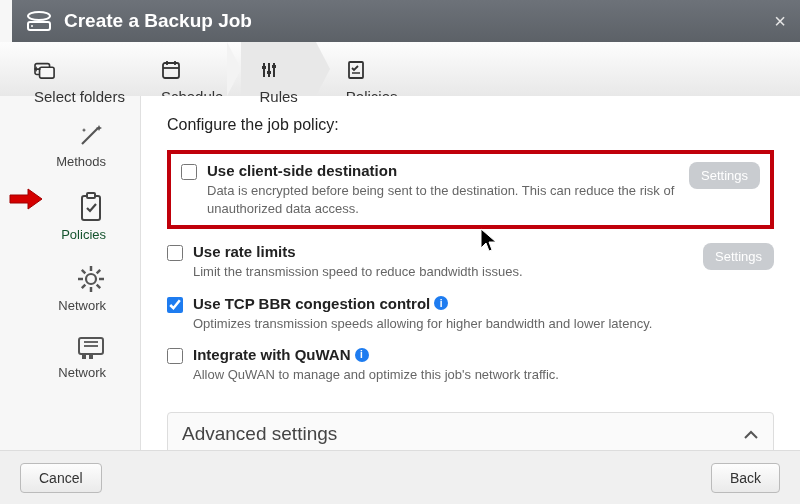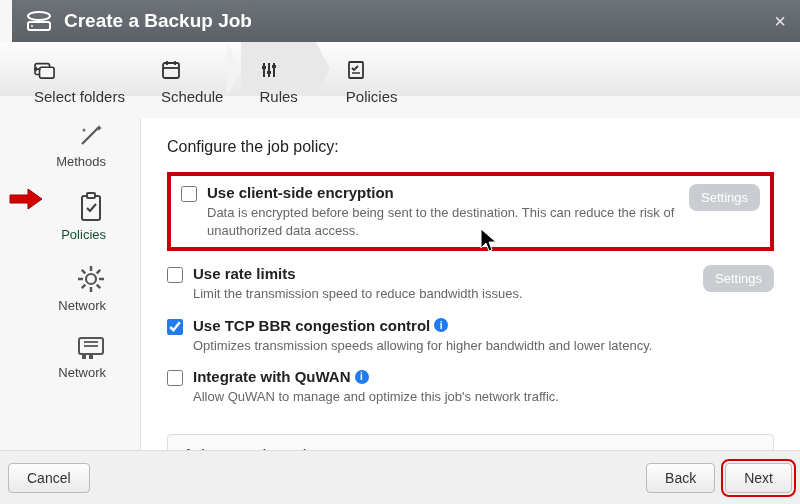--- a/index.html
+++ b/index.html
@@ -30,41 +30,41 @@
   }
 
   
   .body { flex: 1; display: flex; min-height: 0; }
   .sidebar { width: 140px; display: flex; flex-direction: column; align-items: center; padding-top: 18px; gap: 6px; position: relative; }
   .side-item { width: 80px; display: flex; flex-direction: column; align-items: flex-end; gap: 4px; padding: 8px 4px; border-radius: 6px; color: #444; font-size: 13px; cursor: pointer; }
   .side-item.selected { color: #14532d; }
   .side-item svg { display: block; }
   .side-arrow { position: absolute; left: 8px; top: 92px; }
 
-  .content { flex: 1; background: #fff; border-left: 1px solid #e0e0e0; padding: 20px 26px 0 26px; overflow: hidden; display: flex; flex-direction: column; min-height: 0; margin-top: 22px; }
+  .content { flex: 1; background: #fff; border-left: 1px solid #e0e0e0; padding: 20px 26px 0 26px; overflow: hidden; display: flex; flex-direction: column; min-height: 0; }
   .content h3 { font-size: 16px; font-weight: normal; color: #222; margin-bottom: 16px; }
 
   .policy-list { display: flex; flex-direction: column; gap: 14px; }
   .policy-row { display: flex; align-items: flex-start; }
   .policy-row input[type=checkbox] { width: 16px; height: 16px; margin-top: 2px; margin-right: 10px; accent-color: #1e7cf0; flex-shrink:0; }
   .policy-row .txt { flex: 1; }
   .policy-row .lbl { font-size: 15px; font-weight: bold; color: #222; display: inline-flex; align-items: center; gap: 4px; }
   .policy-row .desc { font-size: 13px; color: #666; margin-top: 2px; line-height: 1.35; }
   .policy-row .settings-btn { background: #c9ccd0; color: #fff; border: none; border-radius: 8px; padding: 6px 12px; font-size: 13px; margin-left: 10px; cursor: default; }
   .info-icon { display:inline-flex; width:14px; height:14px; border-radius:50%; background:#1e7cf0; color:#fff; font-size:10px; align-items:center; justify-content:center; font-weight:bold; }
 
   .highlight-box { border: 4px solid #c0000a; padding: 8px 10px; }
 
   .adv-settings { margin-top: 14px; border: 1px solid #ddd; border-radius: 4px; background: #fafafa; }
   .adv-header { display: flex; align-items: center; justify-content: space-between; padding: 10px 14px; font-size: 19px; color: #444; cursor: pointer; }
 
   .cursor { position: absolute; left: 480px; top: 228px; pointer-events: none; z-index: 10; }
 
   
-  .footer { height: 54px; background: #f0f0f0; display: flex; align-items: center; padding: 0 8px; border-top: 1px solid #ddd; }
+  .footer { height: 54px; background: #f0f0f0; display: flex; align-items: center; padding: 0 20px; border-top: 1px solid #ddd; }
   .btn { background: linear-gradient(#fdfdfd,#eaeaea); border: 1px solid #bbb; border-radius: 4px; padding: 6px 18px; font-size: 14px; color: #333; cursor: pointer; }
   .footer .spacer { flex: 1; }
   .footer .btn + .btn { margin-left: 10px; }
   .next-highlight { outline: 2px solid #d40000; outline-offset: 2px; }
 
   .relwrap { position: relative; }
 </style>
 </head>
 <body>
 
@@ -174,21 +174,21 @@
 
     <div class="content">
       <h3>Configure the job policy:</h3>
 
       <div class="policy-list">
 
         <div class="highlight-box">
           <div class="policy-row">
             <input type="checkbox" style="">
             <div class="txt">
-              <div class="lbl">Use client-side encryption</div>
+              <div class="lbl">Use client-side destination</div>
               <div class="desc">Data is encrypted before being sent to the destination. This can reduce the risk of unauthorized data access.</div>
             </div>
             <button class="settings-btn">Settings</button>
           </div>
         </div>
 
         <div class="policy-row">
           <input type="checkbox" style="">
           <div class="txt">
             <div class="lbl">Use rate limits</div>
@@ -236,16 +236,15 @@
   </div>
 
   <svg class="cursor" width="20" height="26" viewBox="0 0 20 26">
     <path d="M1 1 L1 20 L6 15 L9 23 L12 22 L9 14 L16 14 Z" fill="#000" stroke="#fff" stroke-width="1"></path>
   </svg>
 
   <div class="footer">
     <button class="btn">Cancel</button>
     <div class="spacer"></div>
     <button class="btn">Back</button>
-    <button class="btn next-highlight">Next</button>
   </div>
 
 </div>
 
 </body></html>

